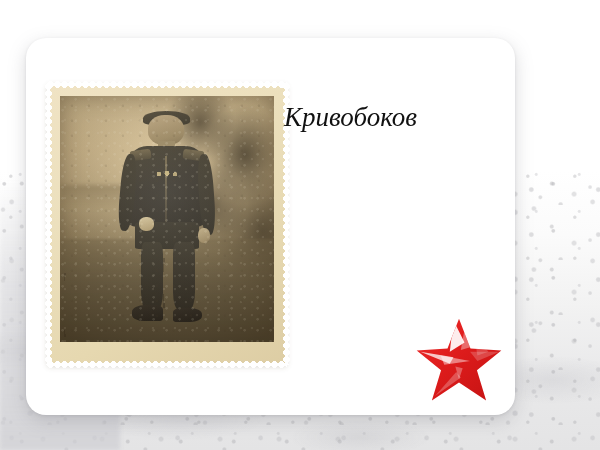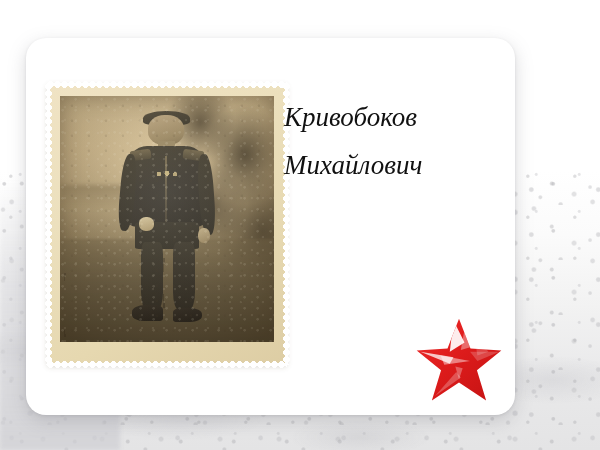--- a/index.html
+++ b/index.html
@@ -225,21 +225,20 @@
           <div class="s-bootR"></div>
         </div>
 
         <div class="photo-grain"></div>
         <div class="photo-fade"></div>
       </div>
     </div>
 
     <div class="name-block">
       <div class="name-line">Кривобоков</div>
-      <div class="name-line">Михайлович</div>
     </div>
 
     <div class="star-box">
       <svg viewBox="0 0 100 100" aria-hidden="true">
         <defs>
           <linearGradient id="starRed" x1="0" y1="0" x2="1" y2="1">
             <stop offset="0%" stop-color="#ef2a2a"></stop>
             <stop offset="45%" stop-color="#de1c1c"></stop>
             <stop offset="100%" stop-color="#c41212"></stop>
           </linearGradient>

